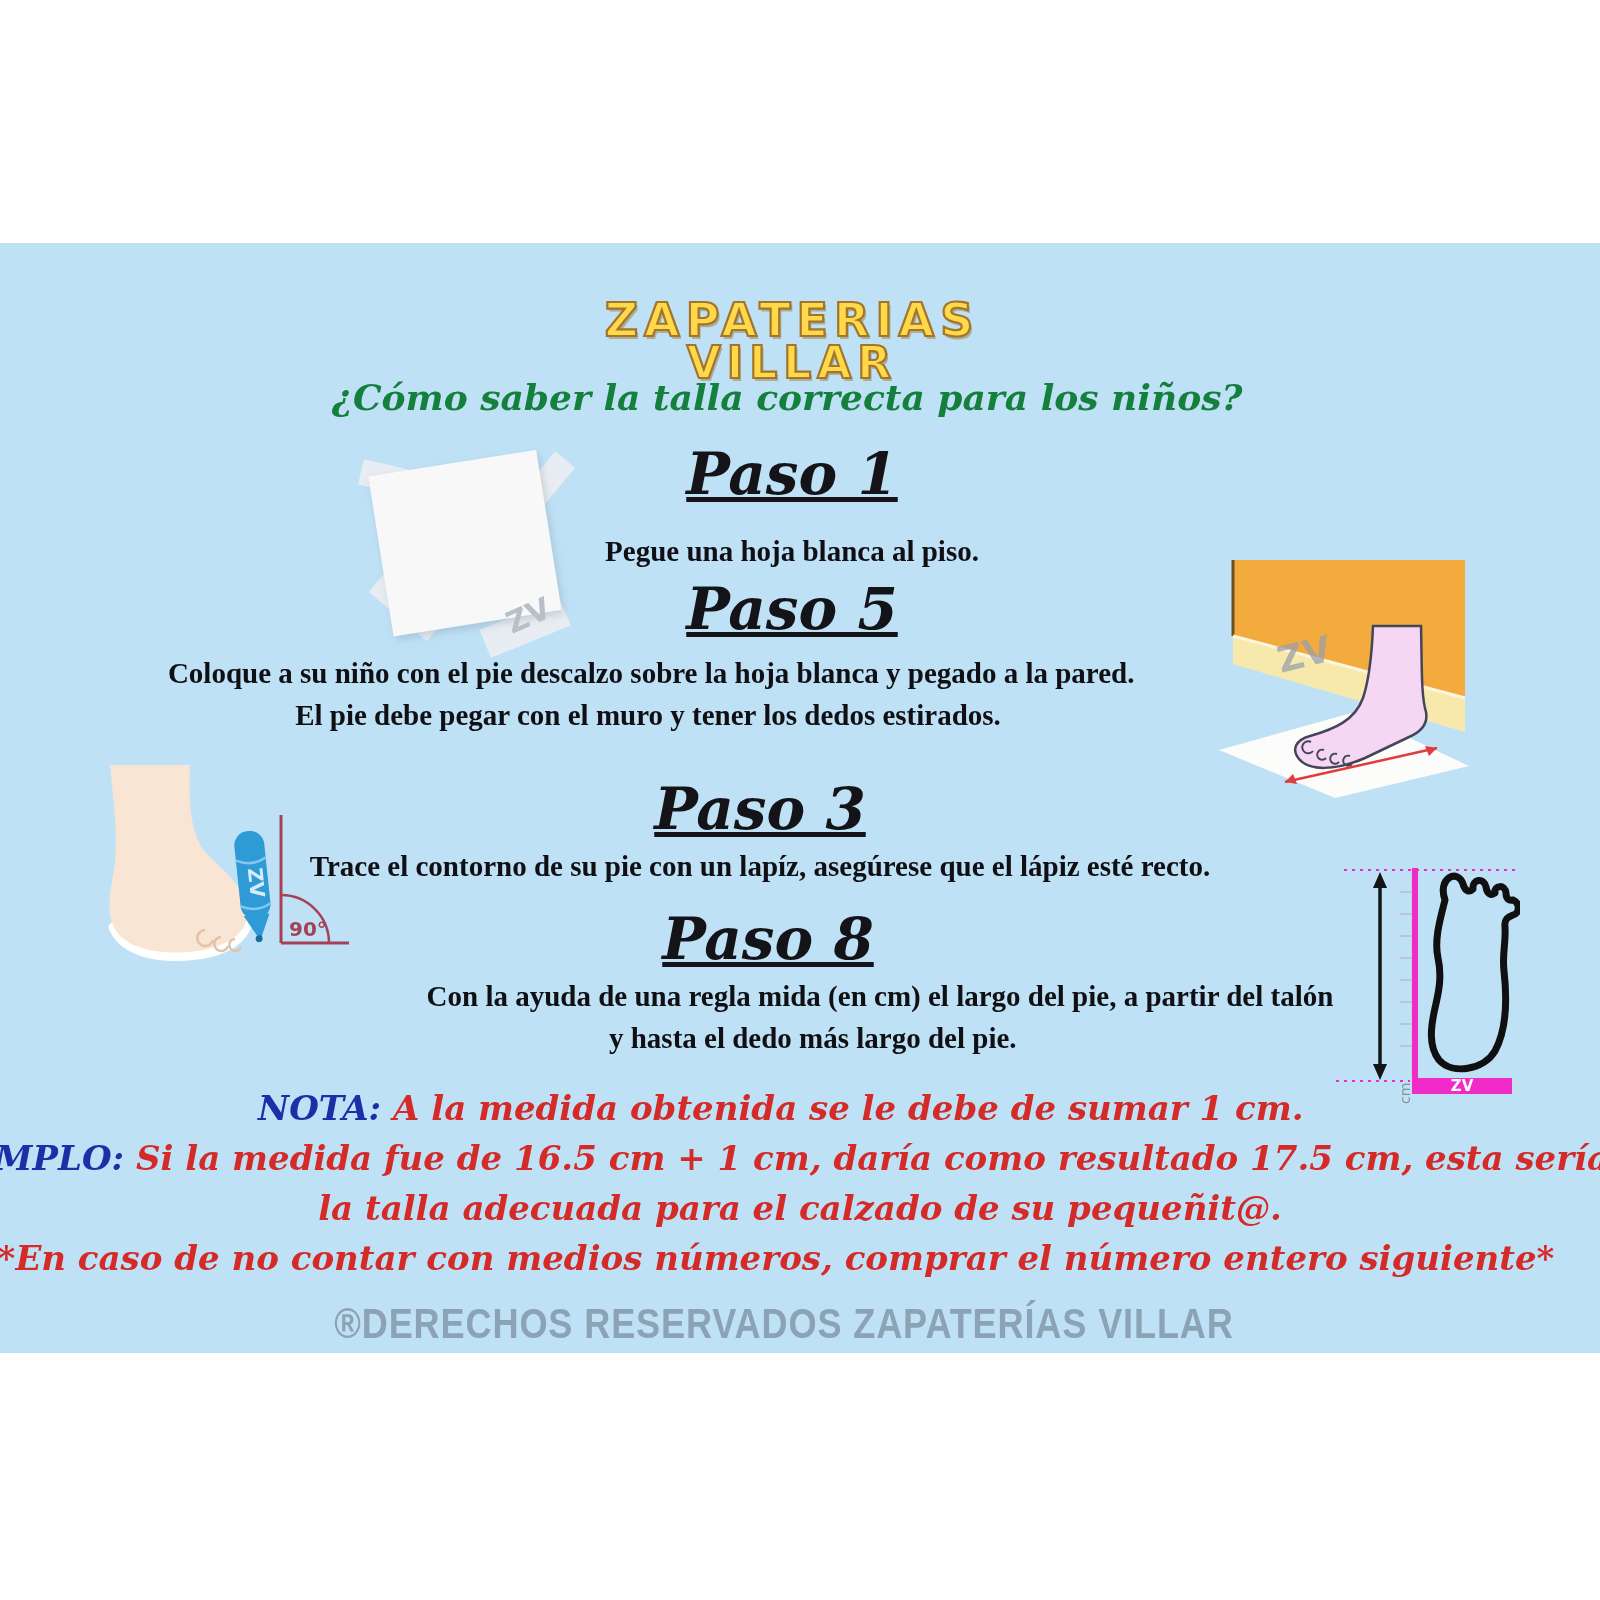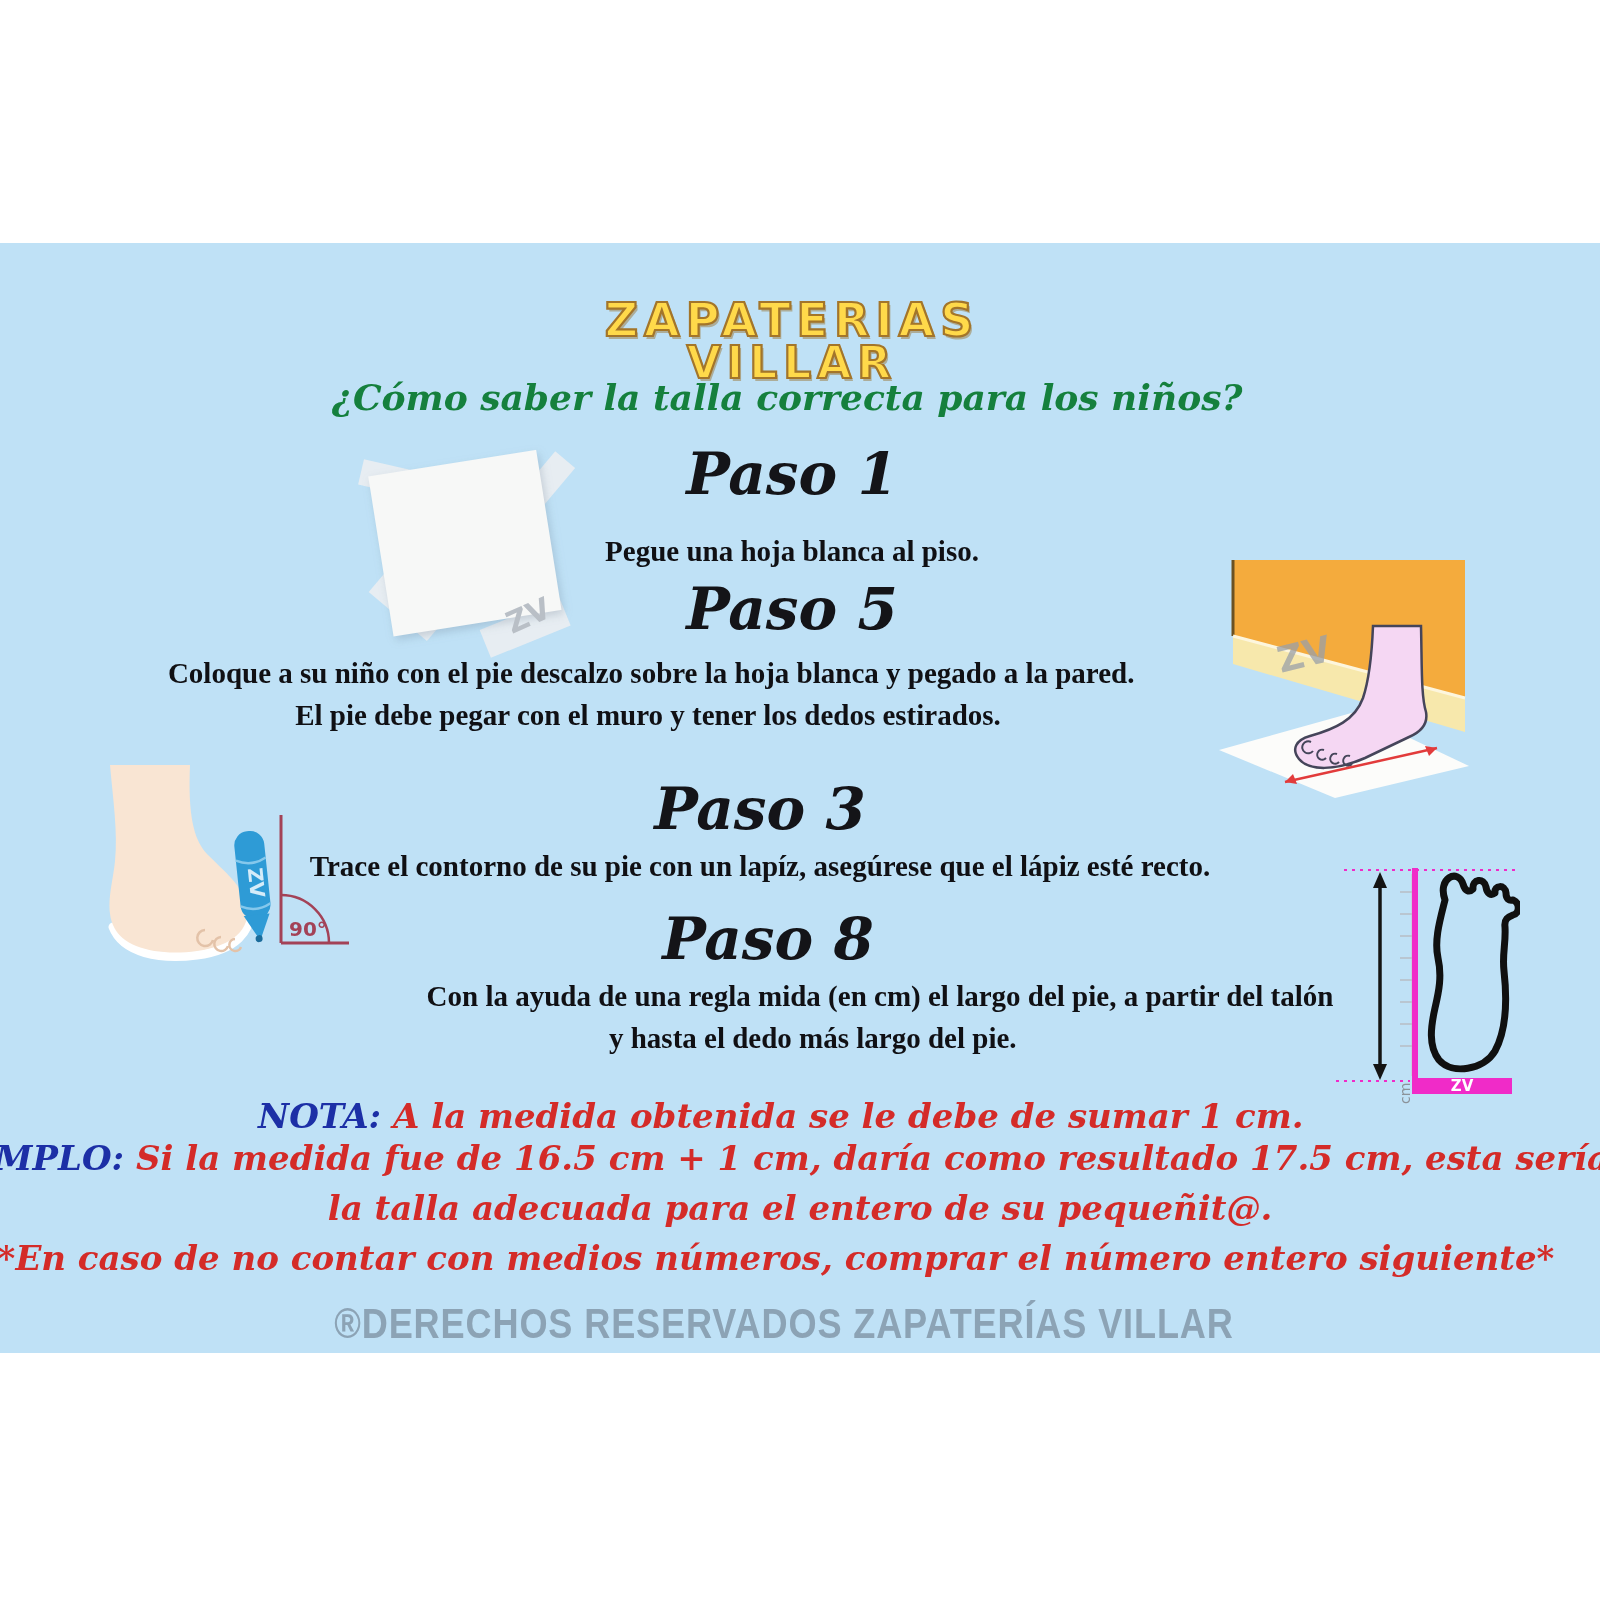--- a/index.html
+++ b/index.html
@@ -14,20 +14,21 @@
     font-family:"DejaVu Sans",sans-serif;font-weight:bold;letter-spacing:6px;
     color:#FFD94A;-webkit-text-stroke:2.2px #A3752A;
     text-shadow:2px 3px 0 rgba(150,110,40,0.45);
   }
   .question{
     font-weight:bold;font-style:italic;font-size:36px;color:#15803d;
   }
   .paso{
     font-weight:bold;font-style:italic;font-size:58px;color:#141418;
     font-family:"DejaVu Serif",serif;
+    text-decoration:underline;
   }
   .bodytxt{
     font-weight:bold;font-size:29px;color:#101014;
     font-family:"Liberation Serif","DejaVu Serif",serif;
   }
   .notaline{
     font-weight:bold;font-style:italic;font-size:34px;
     font-family:"DejaVu Serif",serif;
   }
   .lbl{color:#1C2FA6;}
@@ -139,22 +140,22 @@
   <text x="74" y="260" font-size="14" fill="#8b9299" transform="rotate(-90 74 256)">cm</text>
   <path d="M113,52 C105,30 126,20 131,36 C133,43 137,45 141,41
            C140,31 152,29 154,39 C155,46 159,48 163,45
            C162,37 173,36 174,45 C174,51 177,53 181,52
            C188,55 188,65 181,67 C176,69 172,71 173,79
            C174,96 170,106 172,123 C175,150 175,181 163,203
            C152,222 120,227 107,212 C96,198 99,178 103,160
            C107,143 110,128 106,110 C102,92 108,72 113,52 Z" fill="none" stroke="#101010" stroke-width="7" stroke-linejoin="round"></path>
 </svg>
 
-<div class="abs cx notaline" style="left:48.8%;top:1088px;margin-top:8px;">
+<div class="abs cx notaline" style="left:48.8%;top:1088px;">
   <span class="lbl">NOTA:</span><span class="red"> A la medida obtenida se le debe de sumar 1 cm.</span>
 </div>
 <div class="abs cx notaline" style="left:48%;top:1138px;">
   <span class="lbl">EJEMPLO:</span><span class="red"> Si la medida fue de 16.5 cm + 1 cm, daría como resultado 17.5 cm, esta sería</span>
 </div>
-<div class="abs cx notaline red" style="left:50%;top:1188px;">la talla adecuada para el entero de su pequeñit@.</div>
+<div class="abs cx notaline red" style="left:50%;top:1188px;">la talla adecuada para el calzado de su pequeñit@.</div>
 <div class="abs cx notaline red" style="left:48.5%;top:1238px;">*En caso de no contar con medios números, comprar el número entero siguiente*</div>
 
 <div class="abs footer" style="left:49%;top:1300px;">®DERECHOS RESERVADOS ZAPATERÍAS VILLAR</div>
 
 </body></html>

